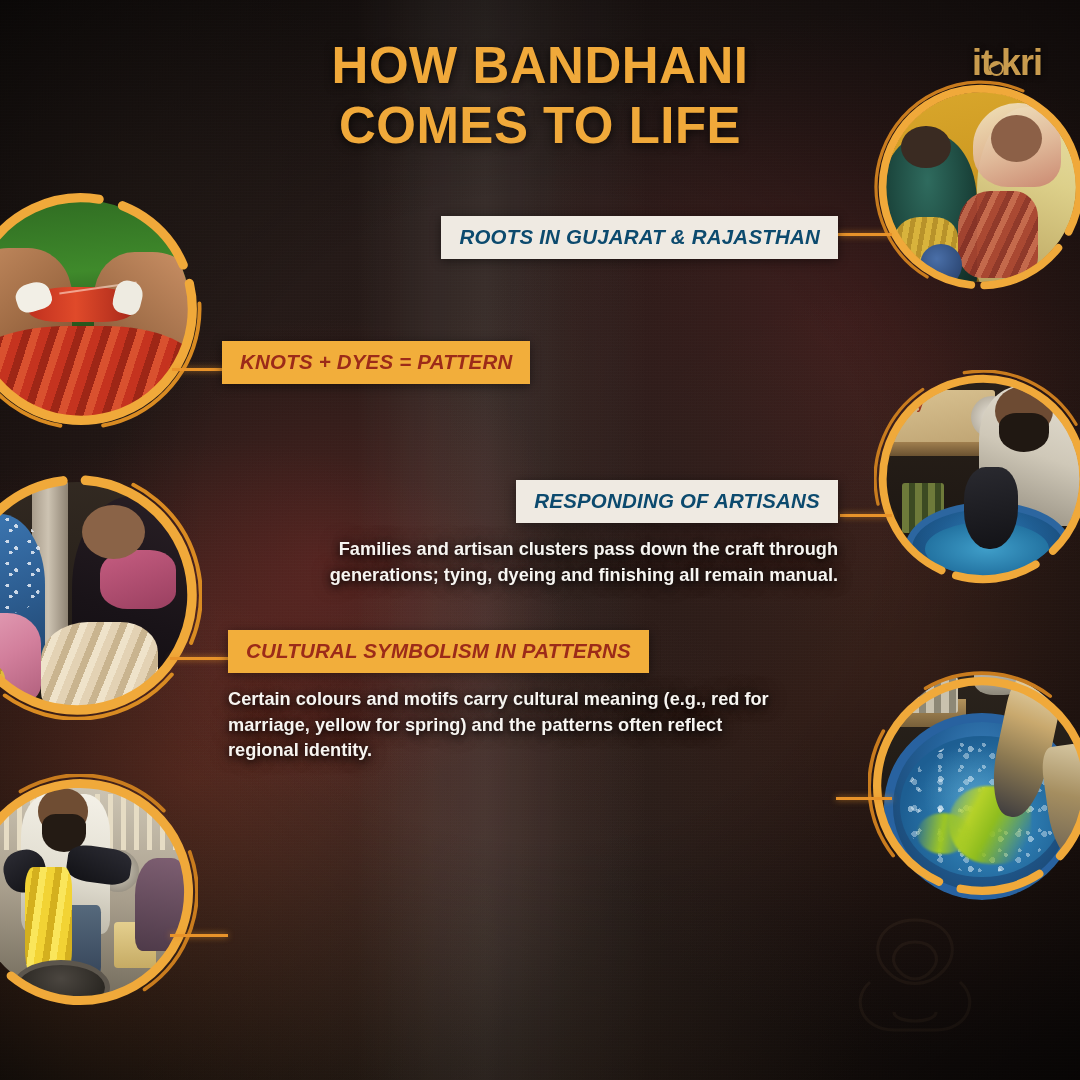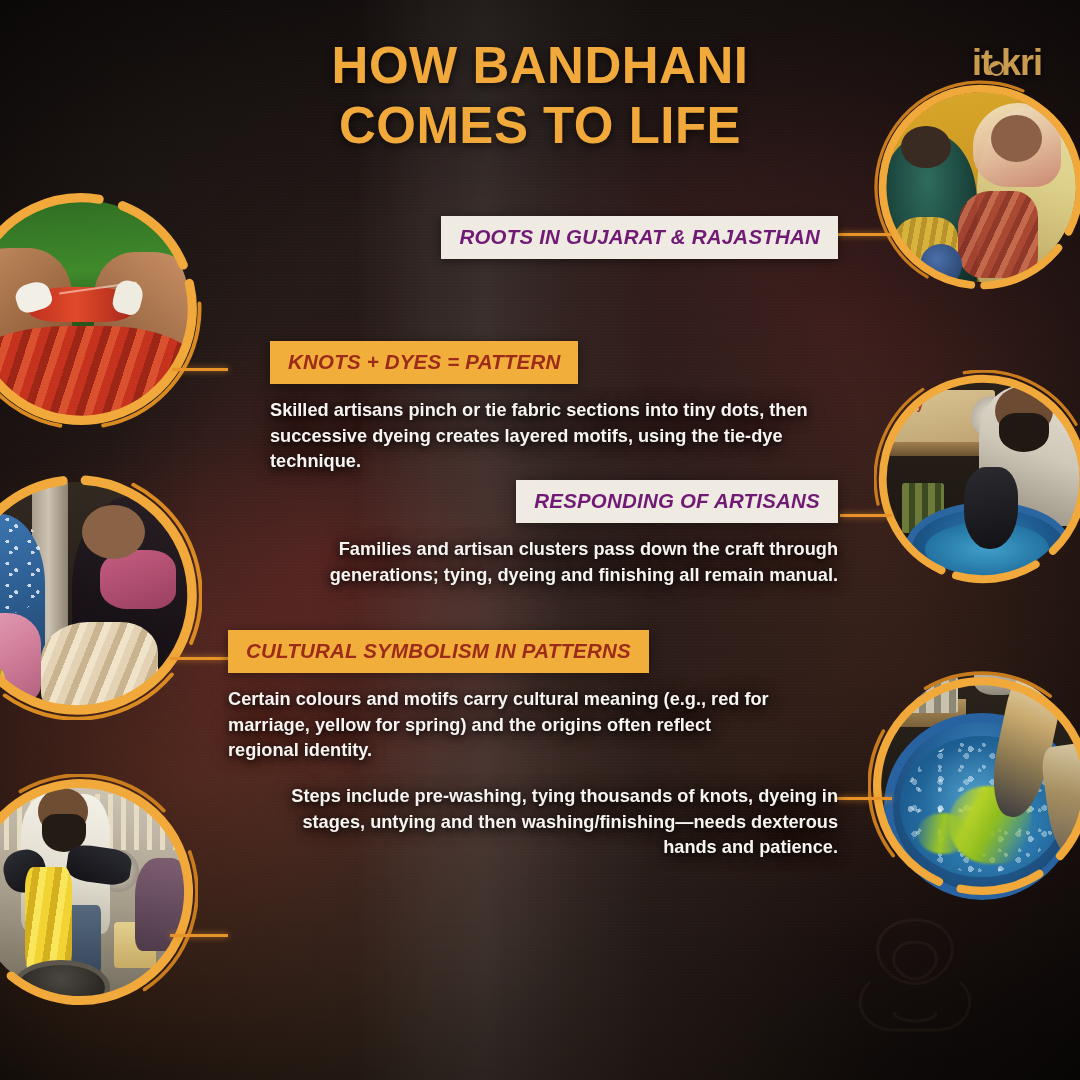--- a/index.html
+++ b/index.html
@@ -299,21 +299,21 @@
   .label {
     display:inline-block;
     padding:9px 18px 10px 18px;
     font-weight:bold;
     font-style:italic;
     font-size:20.5px;
     letter-spacing:.2px;
     white-space:nowrap;
     box-shadow:0 2px 10px rgba(0,0,0,.45);
   }
-  .label.cream { background:#EFEAE2; color:#701a75; }
+  .label.cream { background:#EFEAE2; color:#0c4a6e; }
   .label.amber { background:#F2AE3B; color:#9C2B19; }
 
   .body {
     margin-top:14px;
     color:#F7F5F1;
     font-weight:bold;
     font-size:18.2px;
     line-height:25.5px;
     text-shadow:0 2px 7px rgba(0,0,0,.85), 0 0 18px rgba(0,0,0,.6);
   }
@@ -492,39 +492,37 @@
   <div class="connector" style="left:170px;top:657px;width:58px;"></div>
   <div class="connector" style="left:836px;top:797px;width:56px;"></div>
   <div class="connector" style="left:170px;top:934px;width:58px;"></div>
 
   <div class="block" style="left:270px;top:216px;width:568px;">
     <div class="align-right">
       <span class="label cream">ROOTS IN GUJARAT &amp; RAJASTHAN</span>
     </div>
   </div>
 
-  <div class="block" style="left:222px;top:341px;width:620px;margin-left:48px;">
+  <div class="block" style="left:222px;top:341px;width:620px;">
     <div class="align-left">
       <span class="label amber">KNOTS + DYES = PATTERN</span>
     </div>
-    <div class="body align-left" style="width:600px;">Skilled artisans pinch or tie fabric sections into tiny dots, then successive dyeing creates layered motifs, using the tie-dye technique.</div>
   </div>
 
   <div class="block" style="left:250px;top:480px;width:588px;">
     <div class="align-right">
       <span class="label cream">RESPONDING OF ARTISANS</span>
     </div>
     <div class="body align-right">Families and artisan clusters pass down the craft through generations; tying, dyeing and finishing all remain manual.</div>
   </div>
 
   <div class="block" style="left:228px;top:630px;width:620px;">
     <div class="align-left">
       <span class="label amber">CULTURAL SYMBOLISM IN PATTERNS</span>
     </div>
-    <div class="body align-left" style="width:546px;">Certain colours and motifs carry cultural meaning (e.g., red for marriage, yellow for spring) and the origins often reflect regional identity.</div>
+    <div class="body align-left" style="width:546px;">Certain colours and motifs carry cultural meaning (e.g., red for marriage, yellow for spring) and the patterns often reflect regional identity.</div>
   </div>
 
   <div class="block" style="left:276px;top:770px;width:562px;">
-    <div class="body align-right">Steps include pre-washing, tying thousands of knots, dyeing in stages, untying and then washing/finishing—needs dexterous hands and patience.</div>
   </div>
 
 
 </div>
 
 </body></html>

